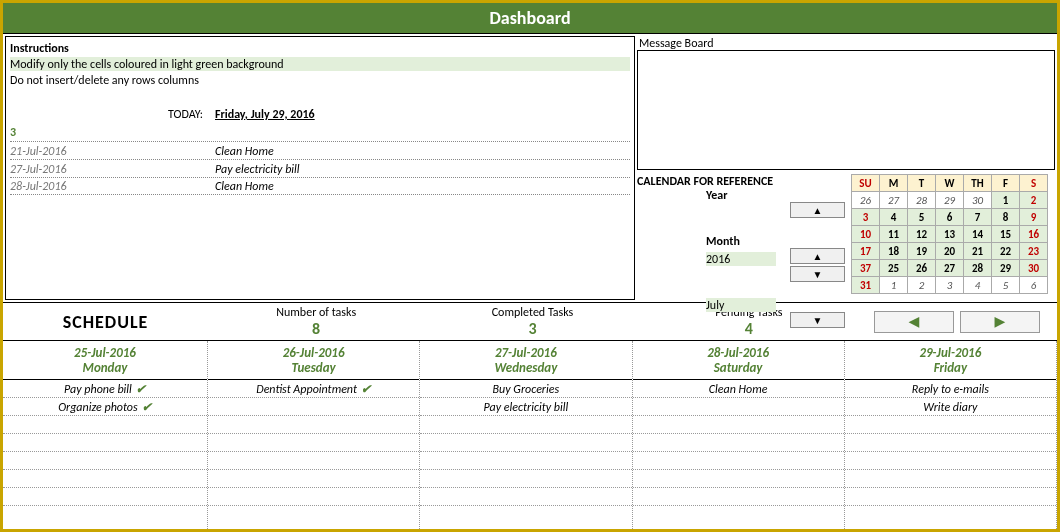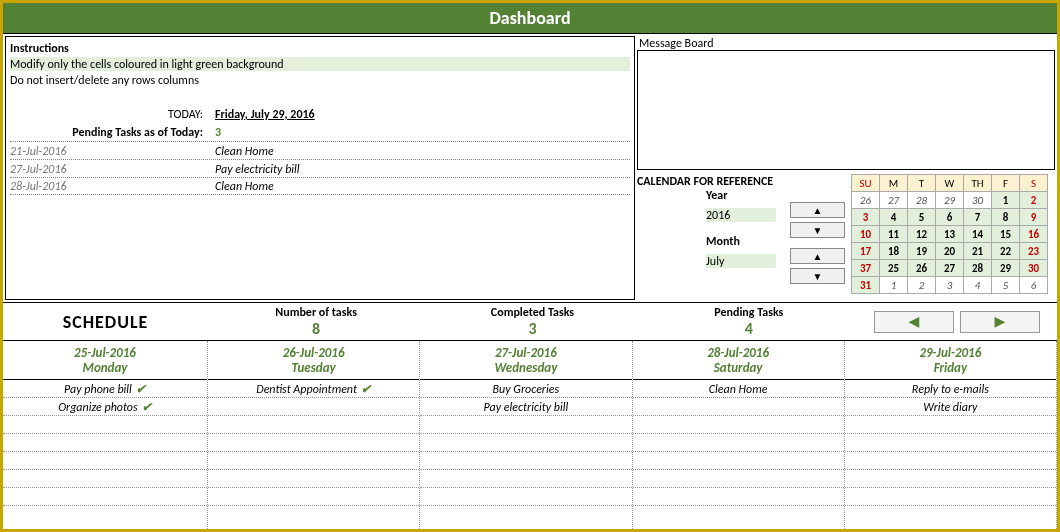--- a/index.html
+++ b/index.html
@@ -57,45 +57,45 @@
     border: 1px solid #000;
     height: 120px;
     width: 100%;
     background:#fff;
   }
   .cal-area { display:flex; margin-top:4px;}
   .cal-controls { width: 208px; }
   .cal-title { font-weight:bold; }
   .ctrl-row { display:flex; align-items:center; height:20px;flex-direction:column;}
   .ctrl-label { width:70px; font-weight:bold;}
-  .ctrl-val { width:70px; }
+  .ctrl-val { width:70px;margin-top:44px; }
   .spin { width:55px; display:flex; flex-direction:column; gap:1px; margin-left:auto;}
   .spin-btn {
     border:1px solid #888; background:#f0f0f0; height:16px;
     display:flex; align-items:center; justify-content:center;
     font-size:10px; cursor:pointer;
   }
   .mini-cal { margin-left:6px; }
   .mini-cal table { border-collapse: collapse; }
   .mini-cal th, .mini-cal td {
     border:1px solid #aaa; width:28px; height:17px;
     text-align:center; font-size:11px;
   }
-  .mini-cal th { background:#fdf2d0; font-weight:normal;}
+  .mini-cal th { background:#fdf2d0; font-weight:bold;}
   .mini-cal th.weekend, .mini-cal td.weekend { color:#c00000; }
   .mini-cal td.in-month { background:#e2efda; font-weight:bold;}
   .mini-cal td.other { font-style:italic; color:#555;}
   .schedule-bar {
     display:flex; align-items:center; border-top:1px solid #000;
     border-bottom:1px solid #000;
     padding: 2px 0;
   }
   .sched-title { width:205px; text-align:center; font-weight:bold; font-size:18px; letter-spacing:1px;}
   .metric { flex:1; text-align:center; }
-  .metric-label { font-weight:bold; font-size:12px;}
+  .metric-label { font-weight:normal; font-size:12px;}
   .metric-val { font-weight:bold; color:#548235; font-size:16px;}
   .nav-btns { width:200px; display:flex; gap:6px; justify-content:center; align-items:center;}
   .nav-btn {
     border:1px solid #999; background:#f4f4f4; width:80px; height:22px;
     display:flex; align-items:center; justify-content:center;
     color:#548235; font-size:14px; cursor:pointer;
   }
   .week-grid { display:flex; height: 200px;}
   .day-col { flex:1; border-right:1px dotted #999; }
   .day-col:first-child { width:205px; flex:none;}
@@ -114,21 +114,20 @@
   <div class="left-top">
     <div class="instr-title">Instructions</div>
     <div class="instr-line highlight">Modify only the cells coloured in light green background</div>
     <div class="instr-line">Do not insert/delete any rows columns</div>
 
     <div class="today-row">
       <div class="today-label">TODAY:</div>
       <div class="today-val">Friday, July 29, 2016</div>
     </div>
     <div class="pending-row">
-      <div class="pending-label">Pending Tasks as of Today:</div>
       <div class="pending-val">3</div>
     </div>
 
     <div class="ptasks" id="ptasks">
         <div class="ptask-row">
           <div class="ptask-date">21-Jul-2016</div>
           <div class="ptask-name">Clean Home</div>
         </div>
         <div class="ptask-row">
           <div class="ptask-date">27-Jul-2016</div>

